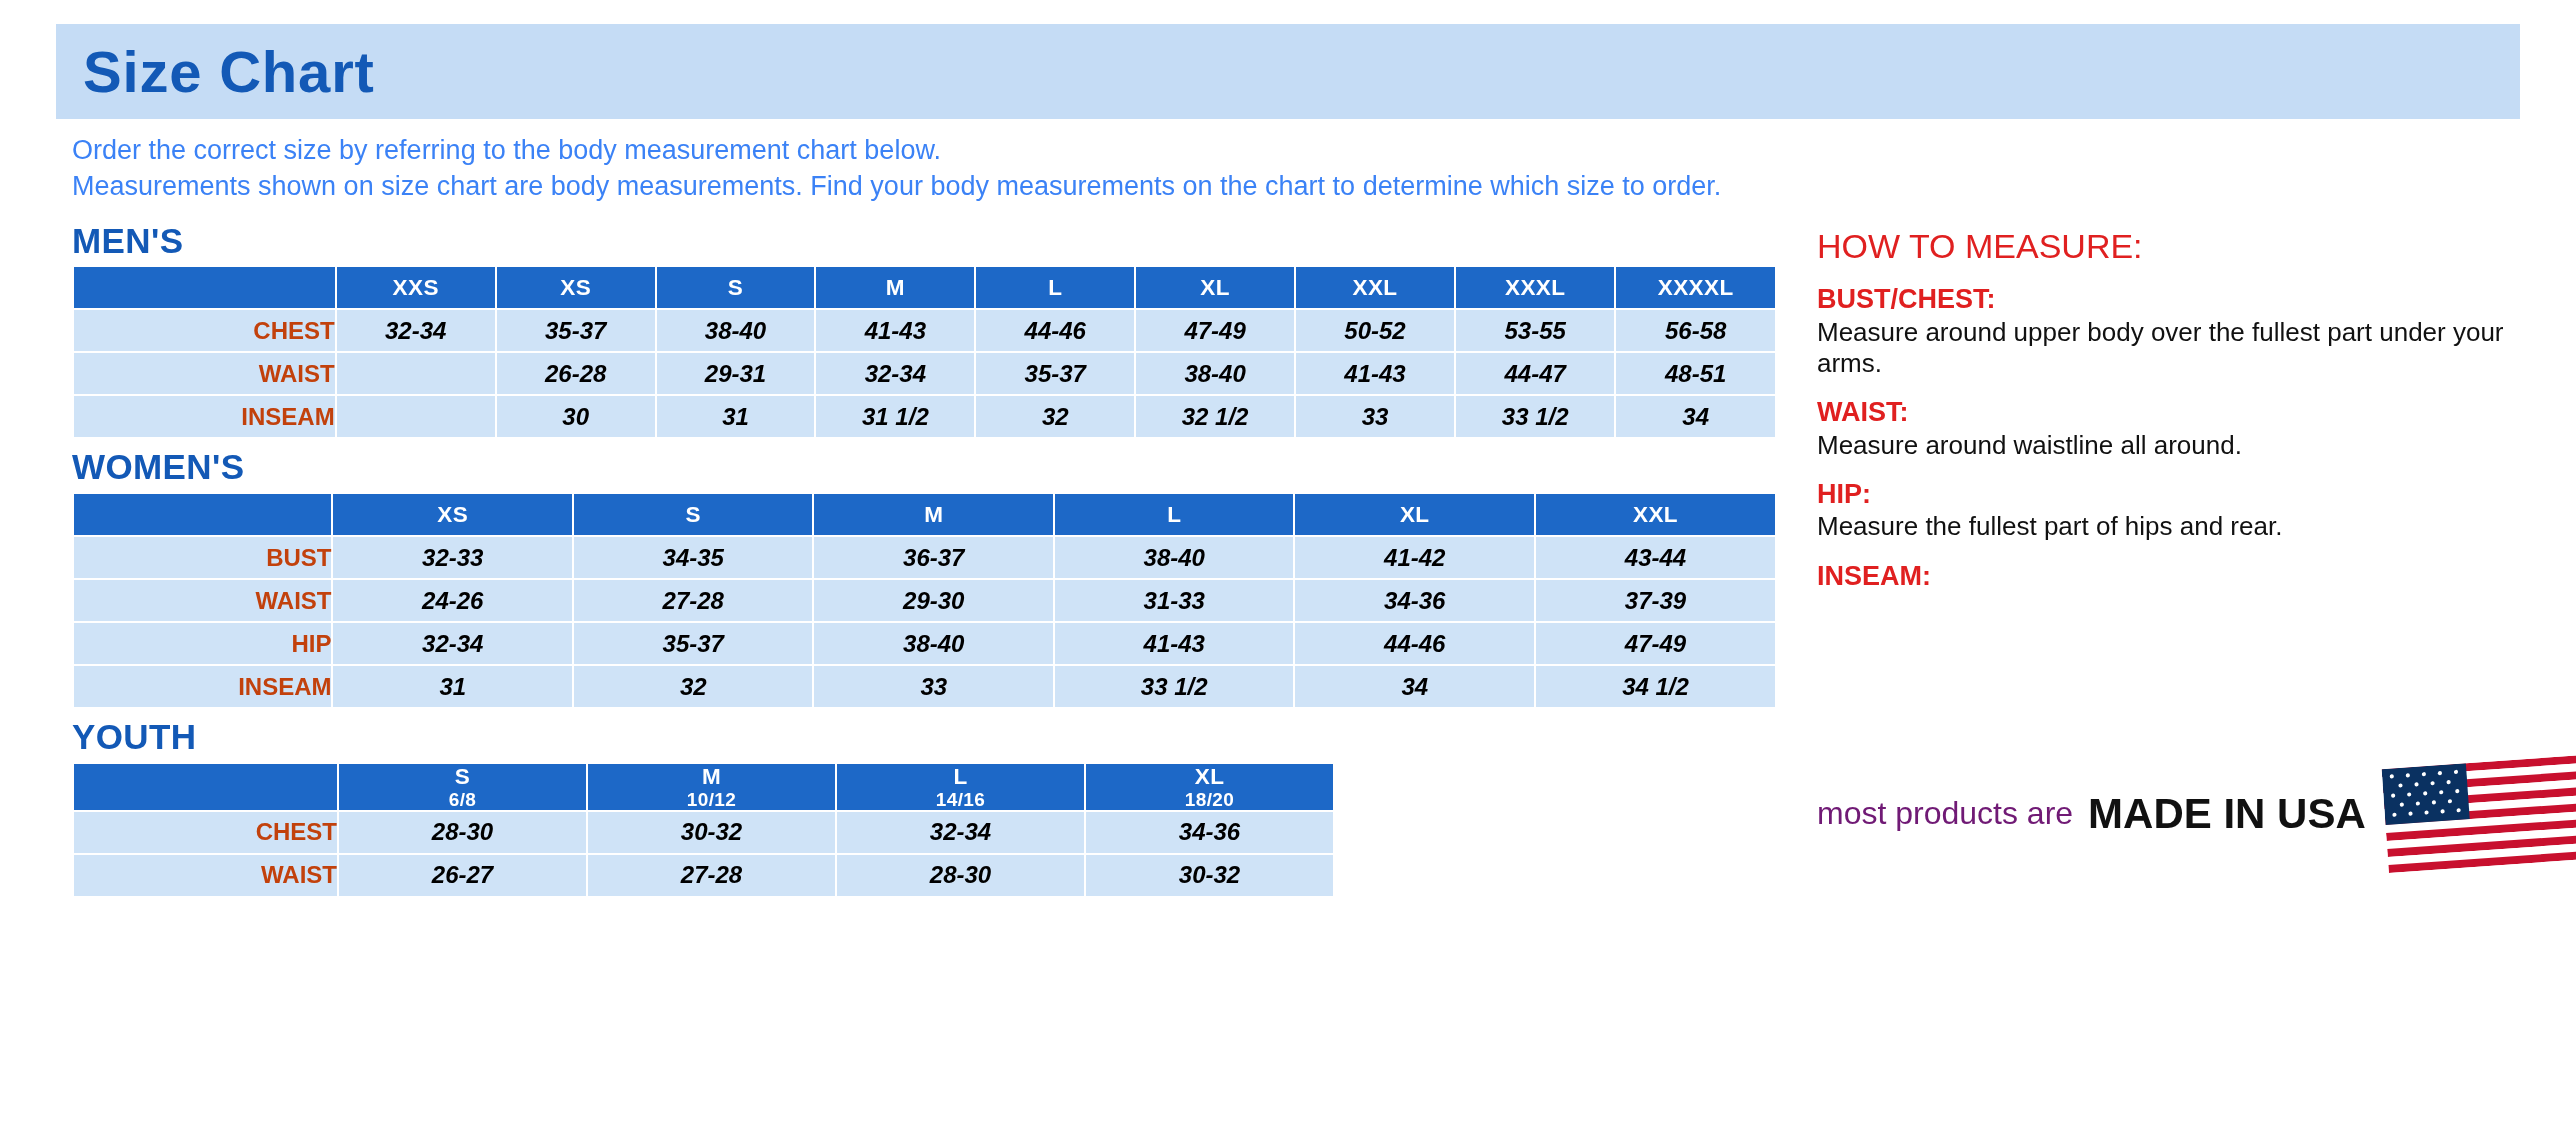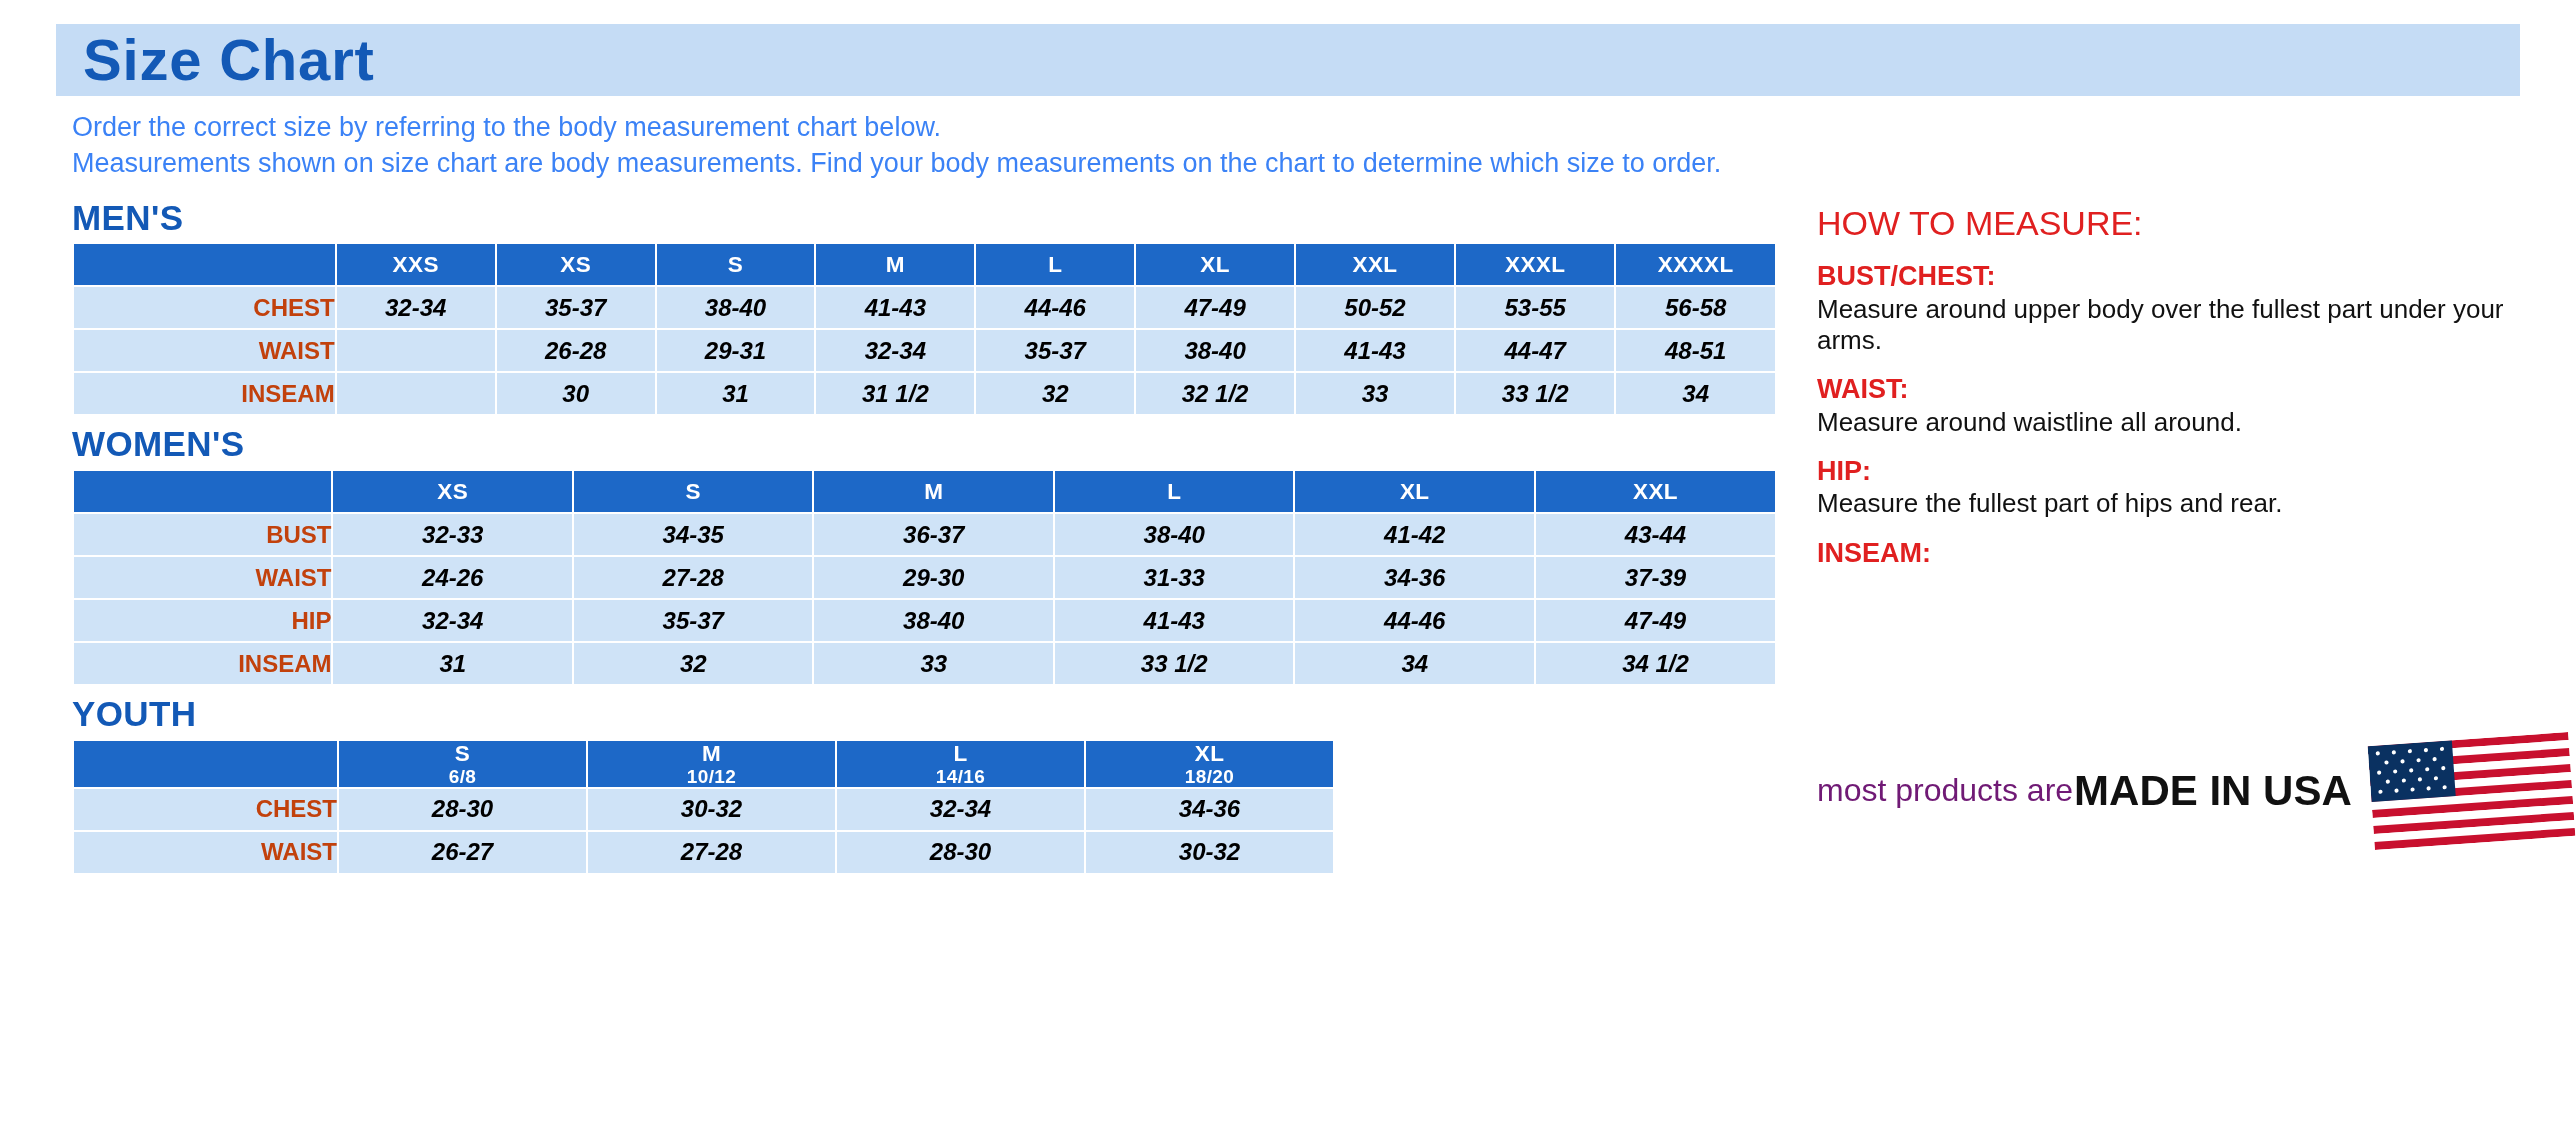--- a/index.html
+++ b/index.html
@@ -19,21 +19,21 @@
     width: 2576px;
     height: 1132px;
     box-sizing: border-box;
     padding: 0 56px;
   }
 
   
   .banner {
     margin-top: 24px;
     background: #c5dcf5;
-    height: 72px;
+    height: 95px;
     display: flex;
     align-items: center;
     padding-left: 27px;
     box-sizing: border-box;
   }
   .banner-title {
     color: #1359b6;
     font-size: 58px;
     font-weight: bold;
     letter-spacing: 0.8px;
@@ -133,21 +133,21 @@
   
   .usa-row {
     position: absolute;
     left: 40px;
     bottom: 32px;
     display: flex;
     align-items: center;
     white-space: nowrap;
   }
   .usa-text-small { font-size: 32px; color: #701a75; }
-  .usa-text-big { font-size: 42px; font-weight: bold; color: #111; margin-left: 1px; }
+  .usa-text-big { font-size: 42px; font-weight: bold; color: #111; margin-left: 15px; }
   .flag {
     width: 201px;
     height: 104px;
     margin-left: 19px;
     position: relative;
     transform: rotate(-4deg);
   }
   .flag svg { display: block; width: 100%; height: 100%; }
 </style>
 </head>

